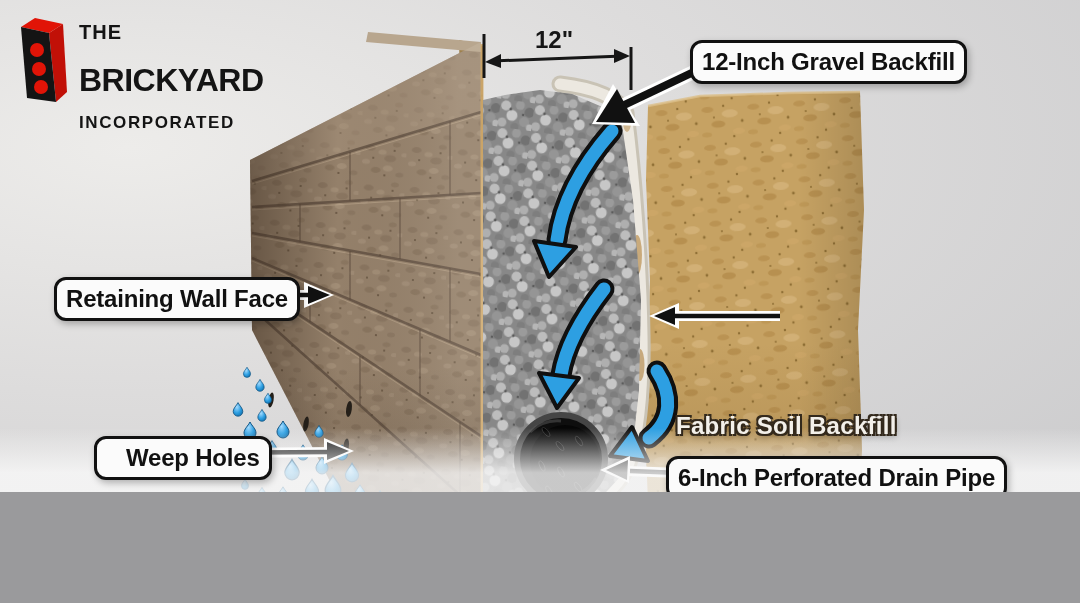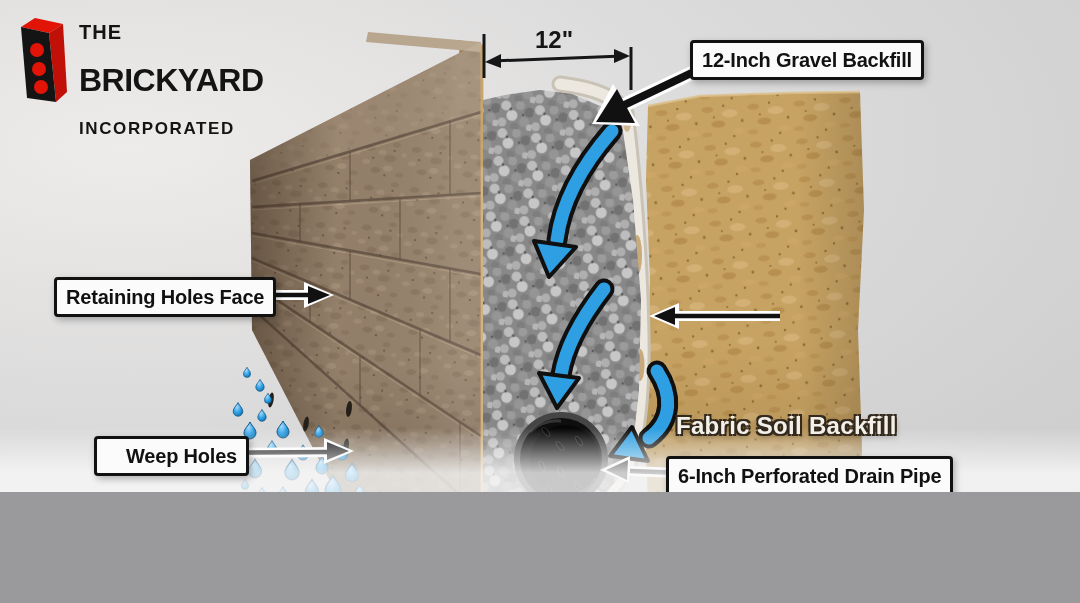--- a/index.html
+++ b/index.html
@@ -8,38 +8,38 @@
     background:radial-gradient(135% 125% at 12% 30%, #edecea 0%, #dddcdc 40%, #c7c7c9 100%);
     font-family:"Liberation Sans",sans-serif;
   }
   .floor{
     position:absolute;left:0;bottom:0;width:100%;height:64px;
     background:linear-gradient(180deg, rgba(255,255,255,0) 0%, rgba(249,249,249,.8) 70%);
   }
   svg.scene{position:absolute;left:0;top:0;}
   .callout{
     position:absolute;background:#fbfbfb;border:3px solid #111;color:#111;
-    font-weight:700;font-size:20px;line-height:1;padding:7px 9px;white-space:nowrap;
-    box-shadow:2px 3px 7px rgba(0,0,0,.28);border-radius:4px;letter-spacing:-.2px;
+    font-weight:700;font-size:24px;line-height:1;padding:7px 9px;white-space:nowrap;
+    box-shadow:2px 3px 7px rgba(0,0,0,.28);border-radius:12px;letter-spacing:-.2px;
   }
   #co-gravel{left:690px;top:40px;}
   #co-rwf{left:54px;top:277px;}
   #co-geo{left:762px;top:297px;}
   #co-weep{left:94px;top:436px;padding-left:29px;}
   #co-drain{left:666px;top:456px;}
   .dim-label{position:absolute;left:535px;top:26px;font-weight:700;font-size:24px;color:#161616;}
   .soil-label{
     position:absolute;left:676px;top:412px;font-weight:700;font-size:24px;color:#f3f0ea;letter-spacing:.3px;
     text-shadow:-2px -2px 0 #33291c,2px -2px 0 #33291c,-2px 2px 0 #33291c,2px 2px 0 #33291c,0 3px 6px rgba(0,0,0,.45);
   }
   .logo{position:absolute;left:16px;top:12px;display:flex;gap:9px;align-items:flex-start;}
   .logo-text{display:flex;flex-direction:column;color:#141414;}
   .logo-the{font-size:20px;font-weight:700;letter-spacing:1px;margin-top:9px;}
   .logo-name{font-size:32px;font-weight:700;margin-top:18px;letter-spacing:-.5px;}
-  .logo-inc{font-size:17px;font-weight:700;letter-spacing:1.6px;margin-top:20px;}
+  .logo-inc{font-size:17px;font-weight:700;letter-spacing:1.6px;margin-top:14px;}
 </style>
 </head>
 <body>
 
 <div class="stage">
 
   <svg class="scene" width="1080" height="603" viewBox="0 0 1080 603">
     <defs>
       <filter id="soft" x="-50%" y="-50%" width="200%" height="200%">
           <feGaussianBlur stdDeviation="6"></feGaussianBlur>
@@ -311,19 +311,19 @@
       <circle cx="25" cy="75" r="7" fill="#e11407"></circle>
     </svg>
     <div class="logo-text">
       <span class="logo-the">THE</span>
       <span class="logo-name">BRICKYARD</span>
       <span class="logo-inc">INCORPORATED</span>
     </div>
   </div>
 
   <div class="callout" id="co-gravel">12-Inch Gravel Backfill</div>
-  <div class="callout" id="co-rwf">Retaining Holes Face</div>
+  <div class="callout" id="co-rwf">Retaining Wall Face</div>
   <div class="callout" id="co-weep">Weep Holes</div>
   <div class="callout" id="co-drain">6-Inch Perforated Drain Pipe</div>
 
   <div class="dim-label">12"</div>
   <div class="soil-label">Fabric Soil Backfill</div>
 </div>
 
 </body></html>

